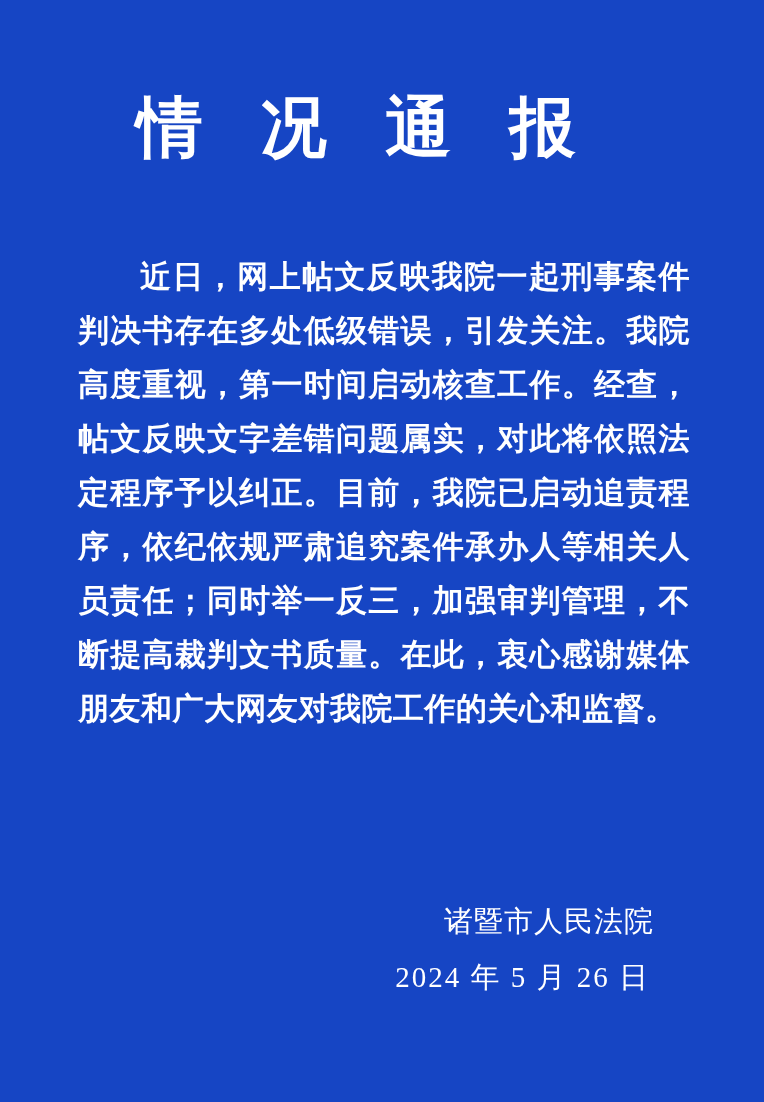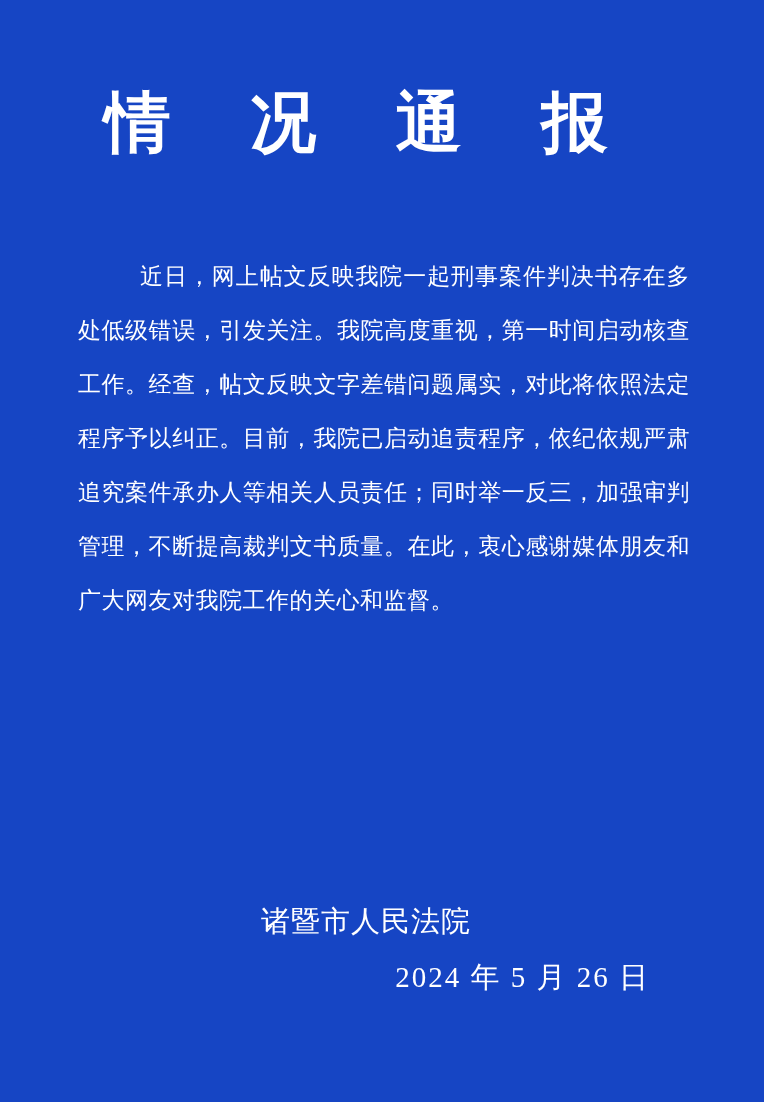--- a/index.html
+++ b/index.html
@@ -25,48 +25,48 @@
     position: absolute;
     top: 88px;
     left: 0;
     width: 712px;
     text-align: center;
     font-size: 66px;
     font-weight: bold;
     letter-spacing: 20px;
     text-indent: 20px;
     line-height: 1.2;
-    font-family: Liberation Mono, monospace;
+    font-family: Liberation Sans, sans-serif;
   }
   .body-text {
     position: absolute;
     top: 250px;
     left: 78px;
     width: 612px;
-    font-size: 23px;
+    font-size: 31px;
     line-height: 54px;
     text-align: justify;
     text-justify: inter-ideograph;
     text-indent: 62px;
     letter-spacing: 0.5px;
+    font-weight: bold;
   }
   .signature {
     position: absolute;
     top: 893px;
     left: 78px;
     width: 612px;
     text-align: right;
     font-size: 29px;
     line-height: 56px;
     letter-spacing: 1px;
   }
   .sign-org {
     display: block;
     padding-right: 36px;
-    text-align: center;
   }
   .sign-date {
     display: block;
     padding-right: 40px;
     letter-spacing: 2px;
   }
 </style>
 </head>
 <body>
 

